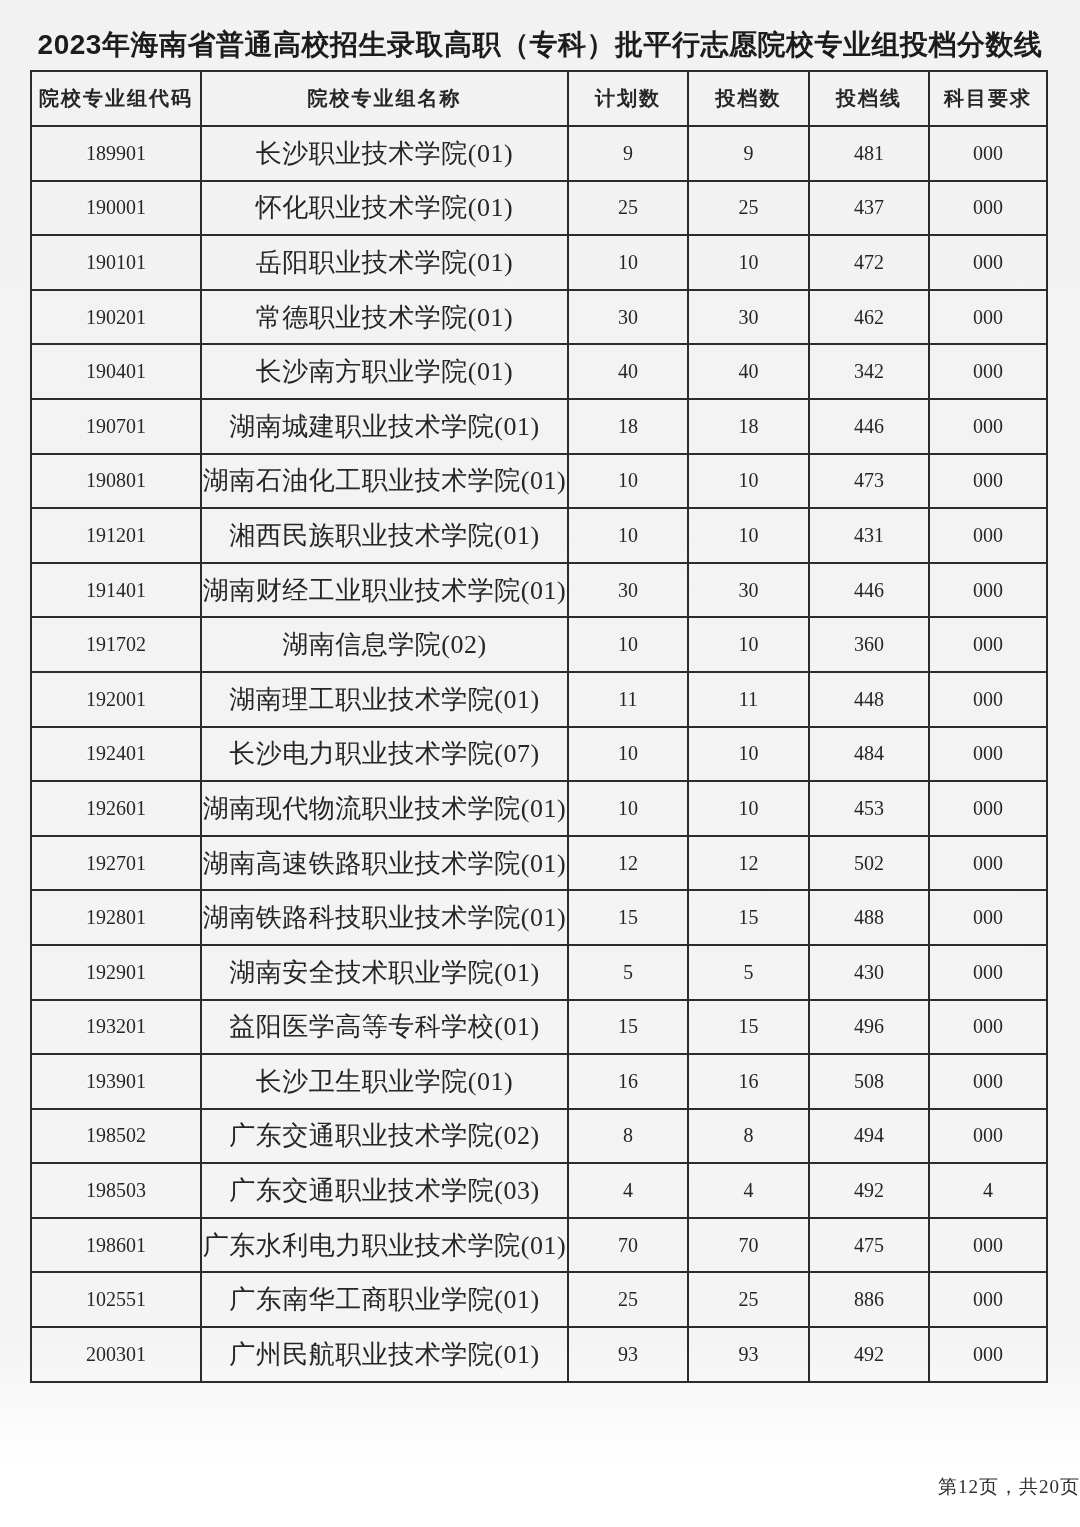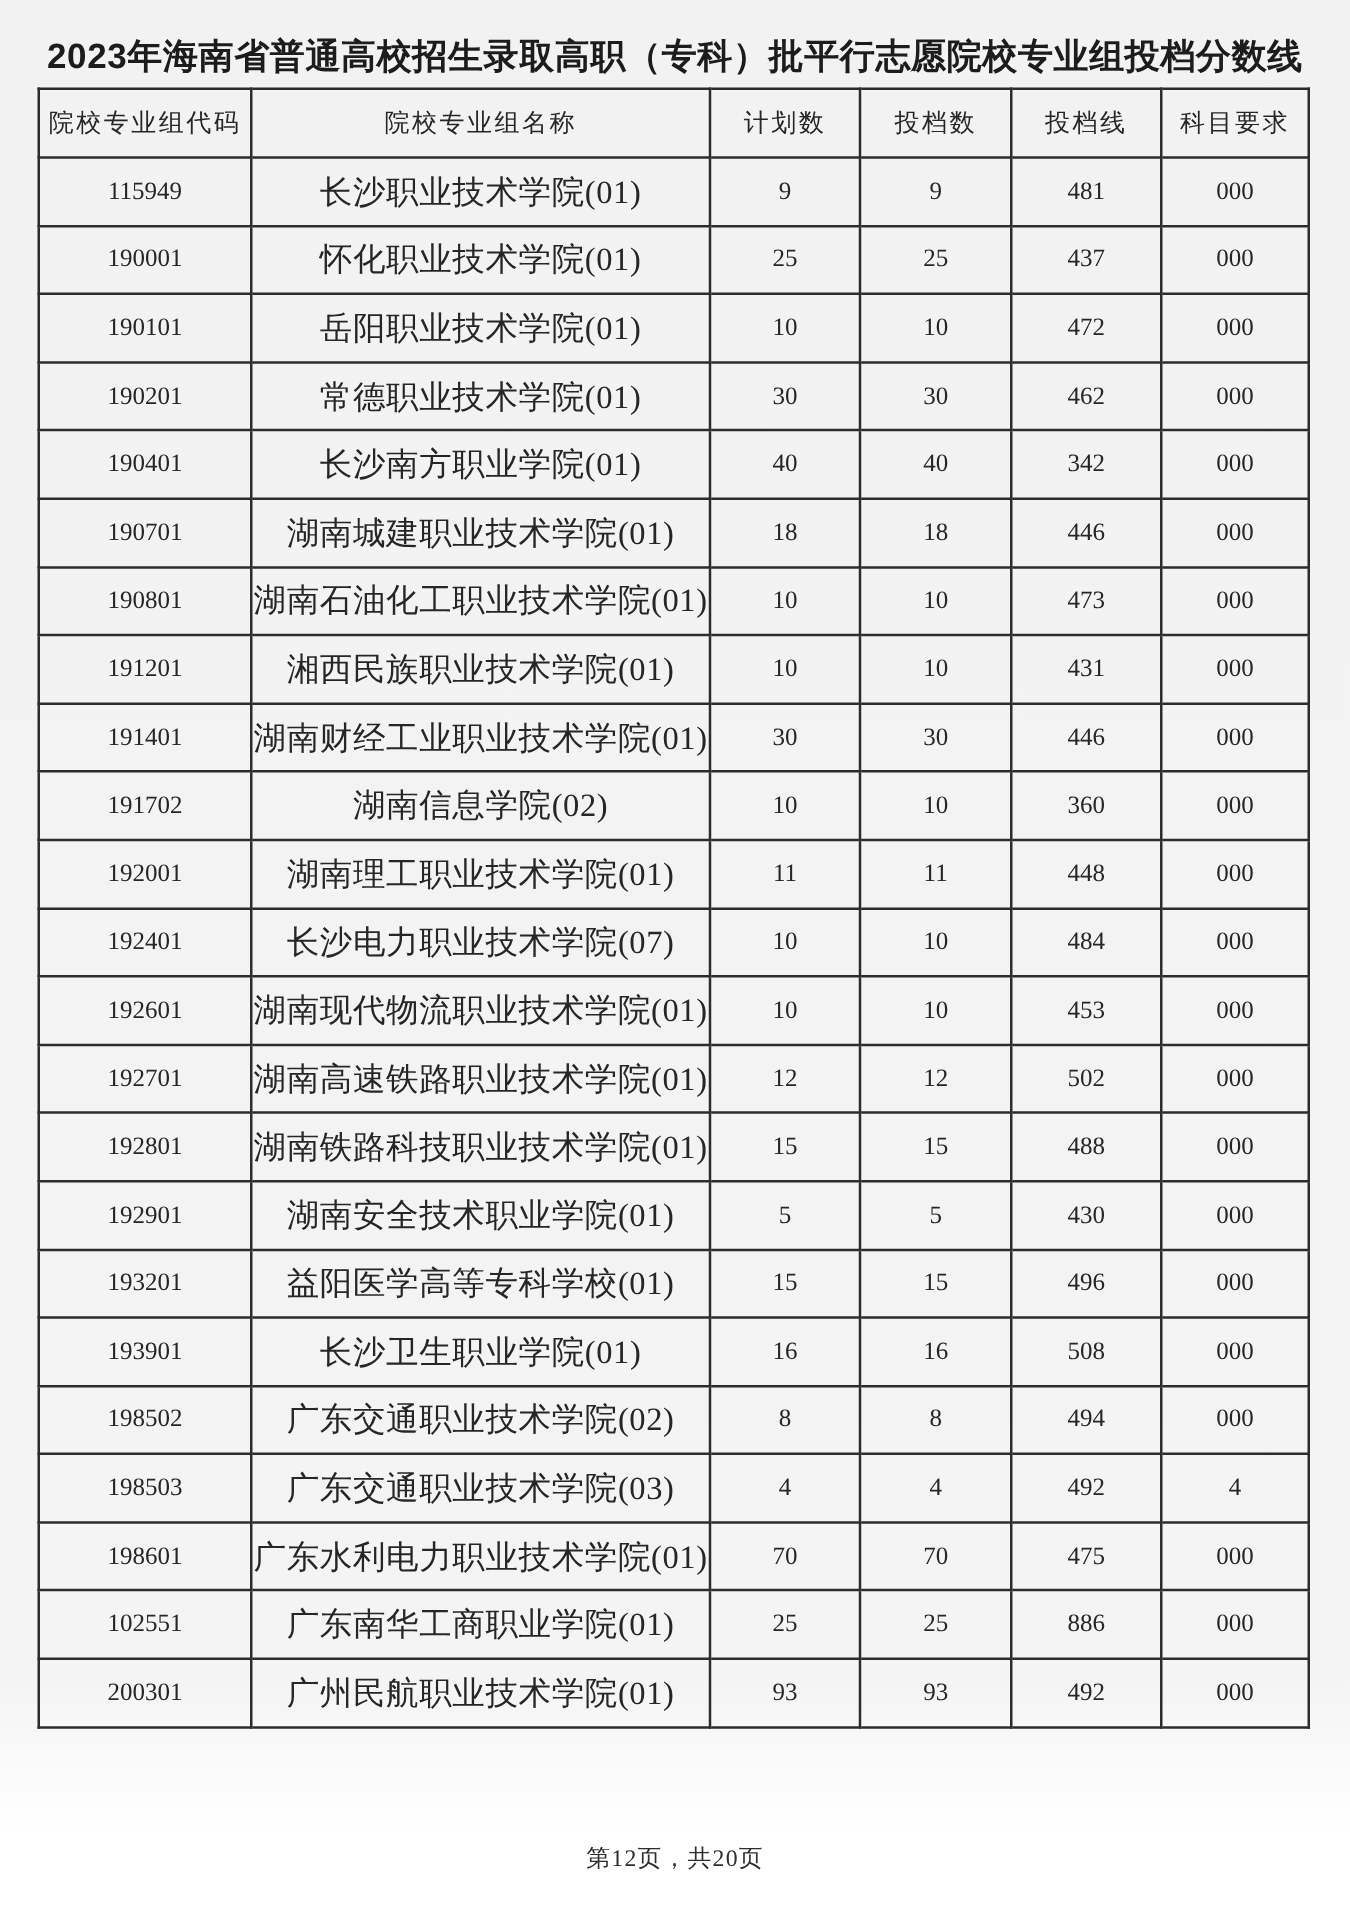--- a/index.html
+++ b/index.html
@@ -45,40 +45,40 @@
     overflow: hidden;
     white-space: nowrap;
   }
   .score-table thead tr {
     height: 55px;
   }
   .score-table tbody tr {
     height: 54.6px;
   }
   .score-table th {
-    font-weight: 400;
+    font-weight: 700;
     font-size: 20px;
     letter-spacing: 2px;
     color: #262626;
     border-radius: 25px;
   }
   .score-table td {
     font-size: 20px;
     color: #262626;
   }
   .score-table td.cell-name {
     font-size: 26px;
     letter-spacing: 0.5px;
   }
   .doc-footer {
     position: absolute;
     top: 1474px;
     left: 0;
     width: 100%;
-    text-align: center;
+    text-align: right;
     font-size: 19px;
     letter-spacing: 1px;
     color: #2e2e2e;
   }
 </style>
 </head>
 <body>
 
 <div class="doc-title">2023年海南省普通高校招生录取高职（专科）批平行志愿院校专业组投档分数线</div>
 
@@ -96,21 +96,21 @@
       <th>院校专业组代码</th>
       <th>院校专业组名称</th>
       <th>计划数</th>
       <th>投档数</th>
       <th>投档线</th>
       <th>科目要求</th>
     </tr>
   </thead>
   <tbody id="table-body">
   <tr>
-    <td class="cell-code">115949</td>
+    <td class="cell-code">189901</td>
     <td class="cell-name">长沙职业技术学院(01)</td>
     <td class="cell-plan">9</td>
     <td class="cell-filed">9</td>
     <td class="cell-line">481</td>
     <td class="cell-req">000</td>
   </tr>
 
   <tr>
     <td class="cell-code">190001</td>
     <td class="cell-name">怀化职业技术学院(01)</td>

